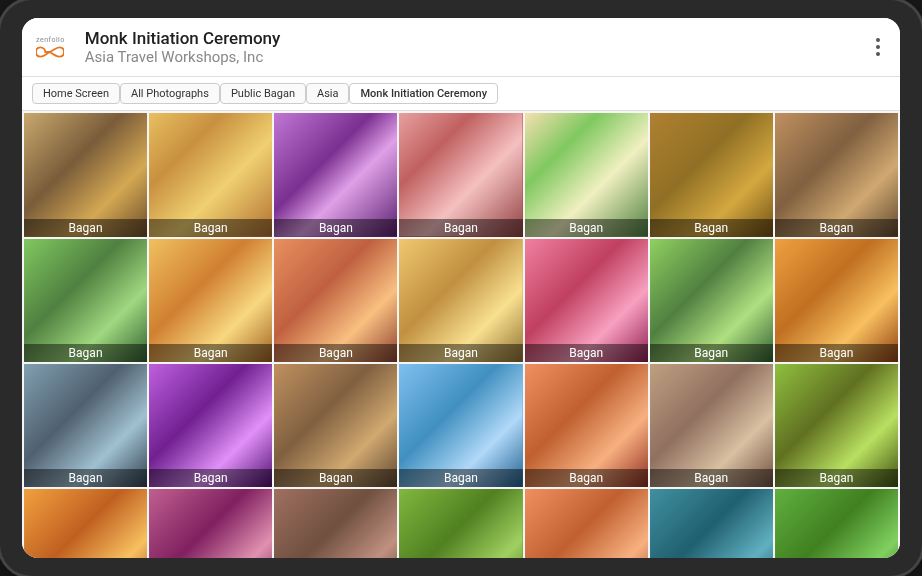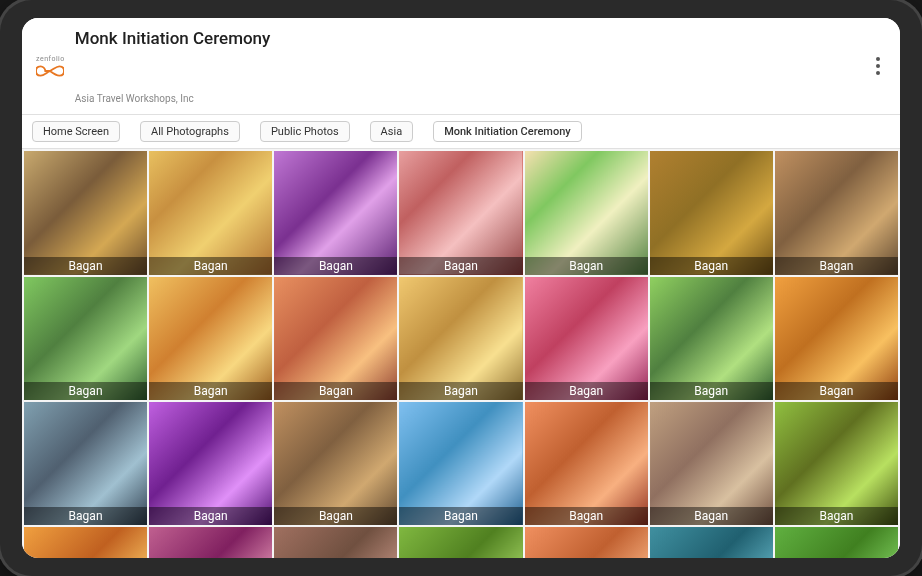--- a/index.html
+++ b/index.html
@@ -39,21 +39,21 @@
       padding: 10px 14px;
       background: #fff;
       border-bottom: 1px solid #e0e0e0;
       min-height: 56px;
     }
 
     .zenfolio-logo {
       display: flex;
       flex-direction: column;
       align-items: flex-start;
-      margin-right: 10px;
+      margin-right: 20px;
     }
 
     .zenfolio-wordmark {
       font-size: 7px;
       color: #888;
       letter-spacing: 0.5px;
       text-transform: lowercase;
     }
 
     .zenfolio-icon {
@@ -67,23 +67,22 @@
     }
 
     .header-title {
       font-size: 17px;
       font-weight: 500;
       color: #212121;
       line-height: 1.2;
     }
 
     .header-subtitle {
-      font-size: 10px;
+      font-size: 15px;
       color: #888;
-      margin-top: 45px;
     }
 
     .header-menu-btn {
       display: flex;
       flex-direction: column;
       gap: 3px;
       cursor: pointer;
       padding: 6px;
     }
 
@@ -95,21 +94,21 @@
     }
 
     
     .breadcrumb {
       display: flex;
       align-items: center;
       padding: 6px 10px;
       background: #fff;
       border-bottom: 1px solid #e0e0e0;
       flex-wrap: wrap;
-      gap: 20px;
+      gap: 0;
     }
 
     .breadcrumb-item {
       padding: 3px 10px;
       border: 1px solid #ccc;
       border-radius: 4px;
       font-size: 11px;
       color: #333;
       cursor: pointer;
       white-space: nowrap;
@@ -219,21 +218,21 @@
       <div class="header-menu-btn" title="More options">
         <div class="dot"></div>
         <div class="dot"></div>
         <div class="dot"></div>
       </div>
     </div>
 
     <div class="breadcrumb">
       <div class="breadcrumb-item">Home Screen</div>
       <div class="breadcrumb-item">All Photographs</div>
-      <div class="breadcrumb-item">Public Photos</div>
+      <div class="breadcrumb-item">Public Bagan</div>
       <div class="breadcrumb-item">Asia</div>
       <div class="breadcrumb-item active">Monk Initiation Ceremony</div>
     </div>
 
     <div class="photo-grid">
       <div class="grid-container" id="grid-container">
       <div class="photo-cell">
             <div class="photo-bg c1"></div>
             <div class="photo-label">Bagan</div>
           </div>

